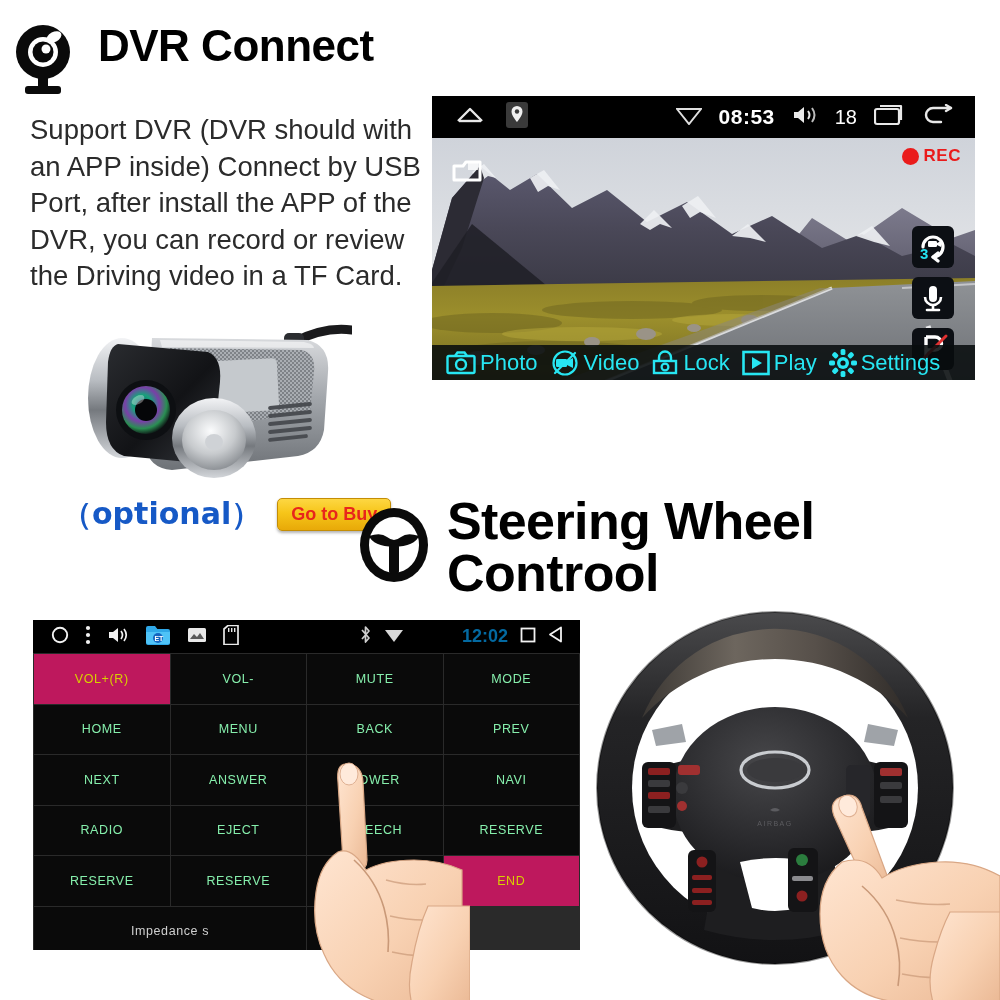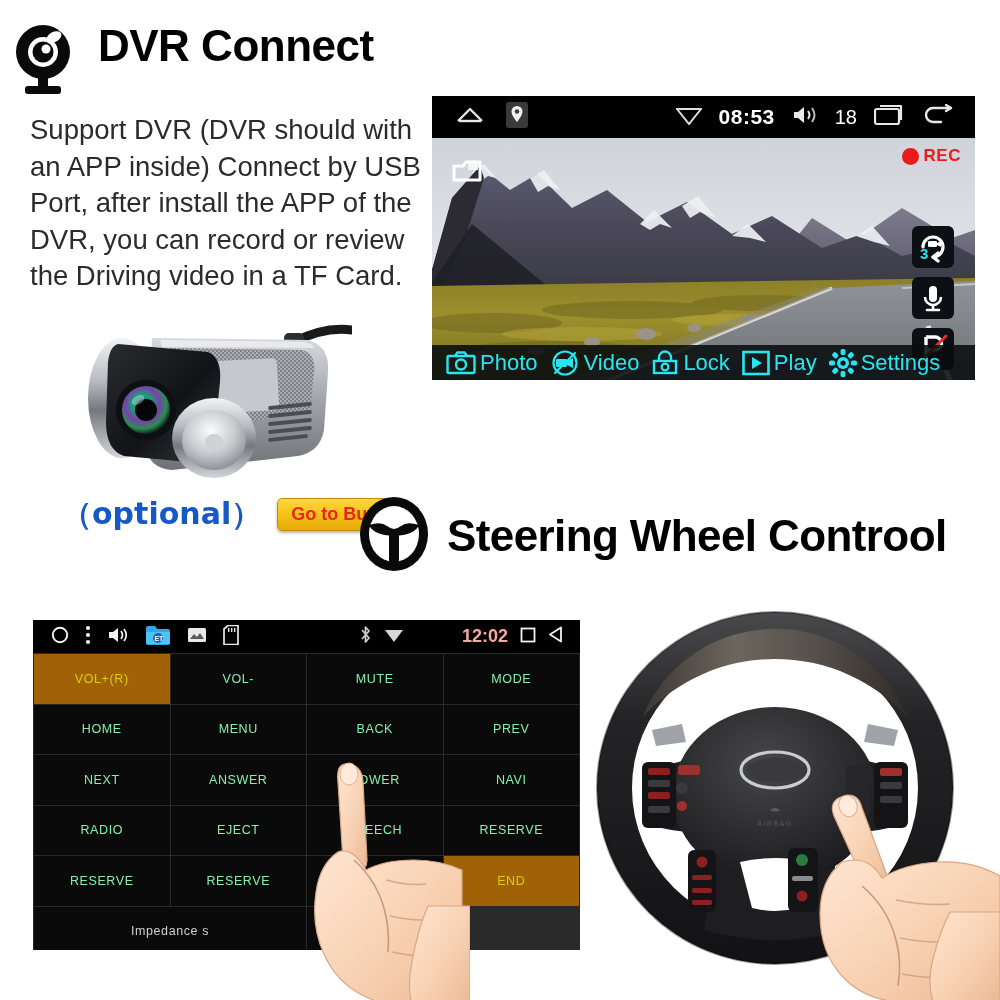--- a/index.html
+++ b/index.html
@@ -94,44 +94,44 @@
     display: flex; align-items: center; gap: 4px;
     color: #27e6f2; font-size: 22px; padding: 0 6px;
   }
   .tb-item .lbl { white-space: nowrap; }
 
   
   .swc-head {
     position: absolute; left: 355px; top: 495px;
     display: flex; align-items: center; gap: 14px;
   }
-  .swc-title { font-size: 44px; font-weight: bold; color: #000; letter-spacing: -.6px; line-height: 1; }
+  .swc-title { font-size: 52px; font-weight: bold; color: #000; letter-spacing: -.6px; line-height: 1; }
 
   
   .swc-panel {
     position: absolute; left: 33px; top: 620px; width: 547px; height: 330px;
     background: #000; overflow: hidden;
   }
   .swc-status {
     height: 33px; background: #000; display: flex; align-items: center; color: #fff;
   }
   .swc-sb-left { display: flex; align-items: center; gap: 16px; padding-left: 18px; }
   .swc-sb-right { display: flex; align-items: center; gap: 12px; margin-left: auto; padding-right: 16px; }
-  .swc-time { color: #fca5a5; font-size: 18px; font-weight: bold; margin-left: 46px; }
+  .swc-time { color: #0369a1; font-size: 18px; font-weight: bold; margin-left: 46px; }
 
   .key-grid {
     display: grid; grid-template-columns: repeat(4, 1fr);
     grid-auto-rows: 49.5px; height: 297px;
     background: #2a2a2a; gap: 1px; padding: 1px 1px 0 1px;
   }
   .key {
     background: #0a0a0a; display: flex; align-items: center; justify-content: center;
     color: #86efac; font-size: 12.5px; letter-spacing: .6px; text-align: center;
   }
-  .key.hl { background: #a16207; color: #d8d000; }
+  .key.hl { background: #be185d; color: #d8d000; }
   .key.span2 { grid-column: span 2; color: #cfcfcf; }
 
   
   .wheel-photo { position: absolute; left: 590px; top: 600px; width: 400px; height: 395px; }
 
   
   .hand-left { position: absolute; left: 250px; top: 760px; width: 220px; height: 250px; }
   .hand-right { position: absolute; left: 800px; top: 790px; width: 200px; height: 215px; }
 </style>
 </head>

